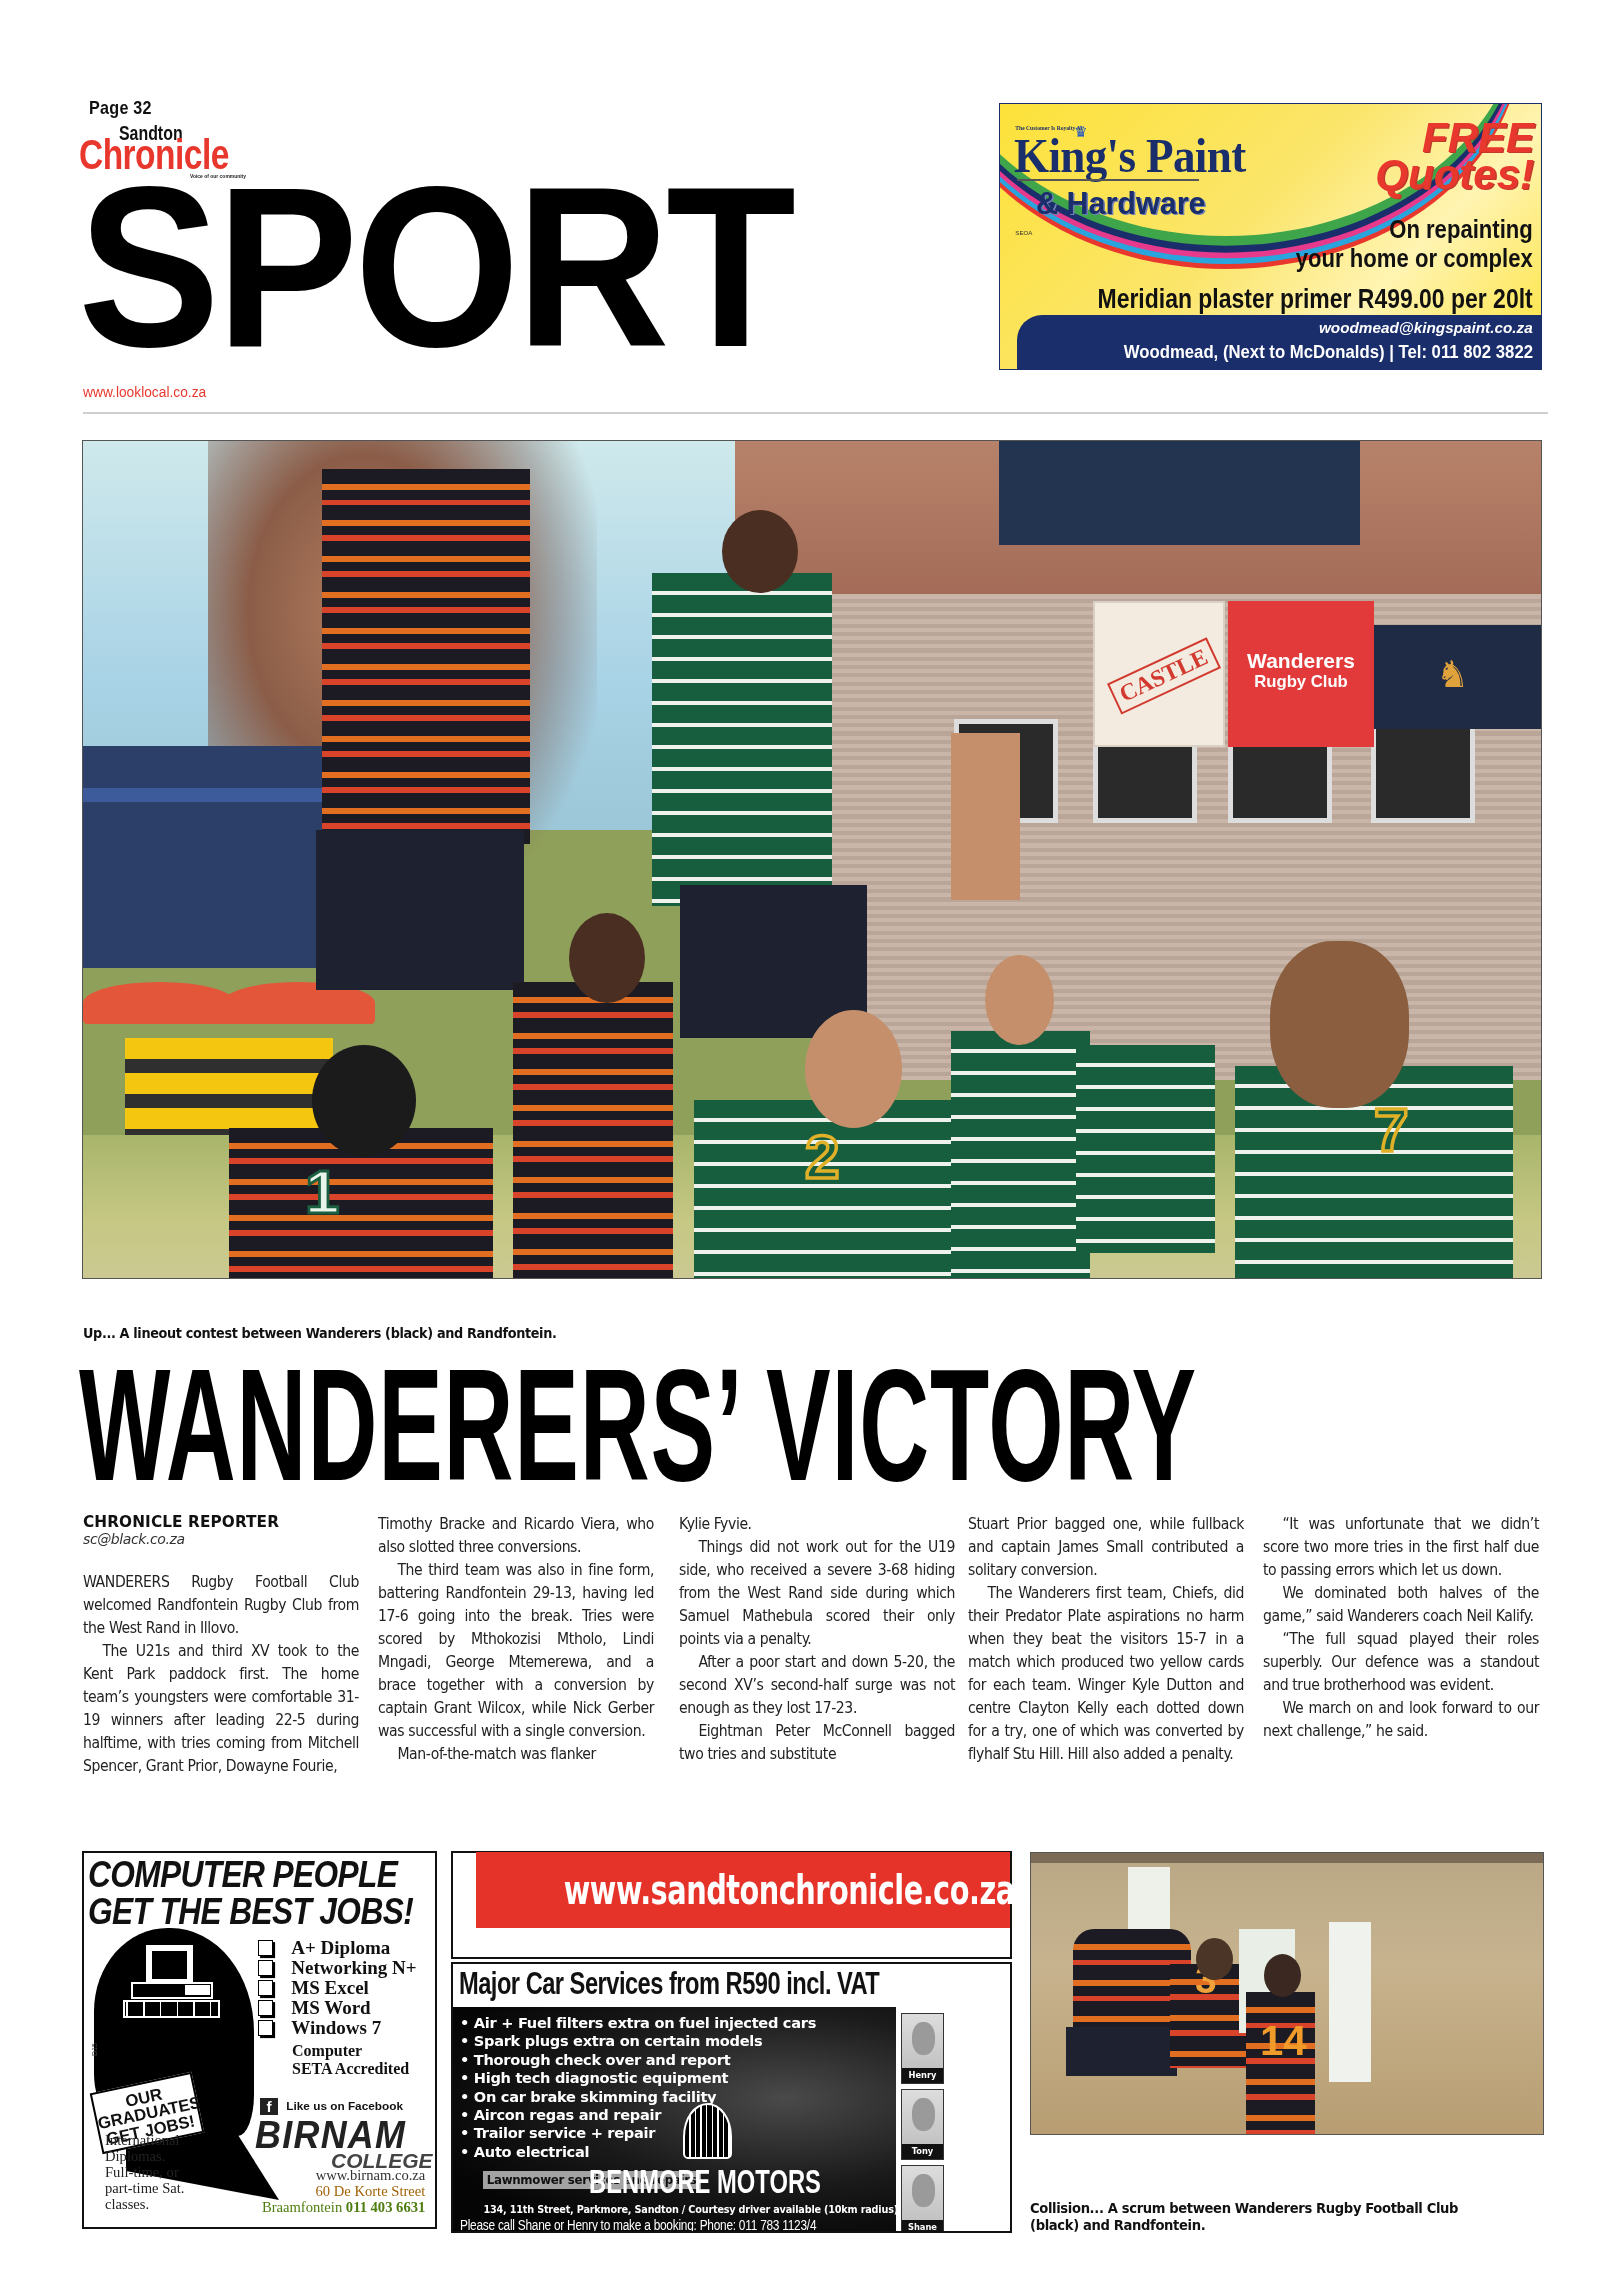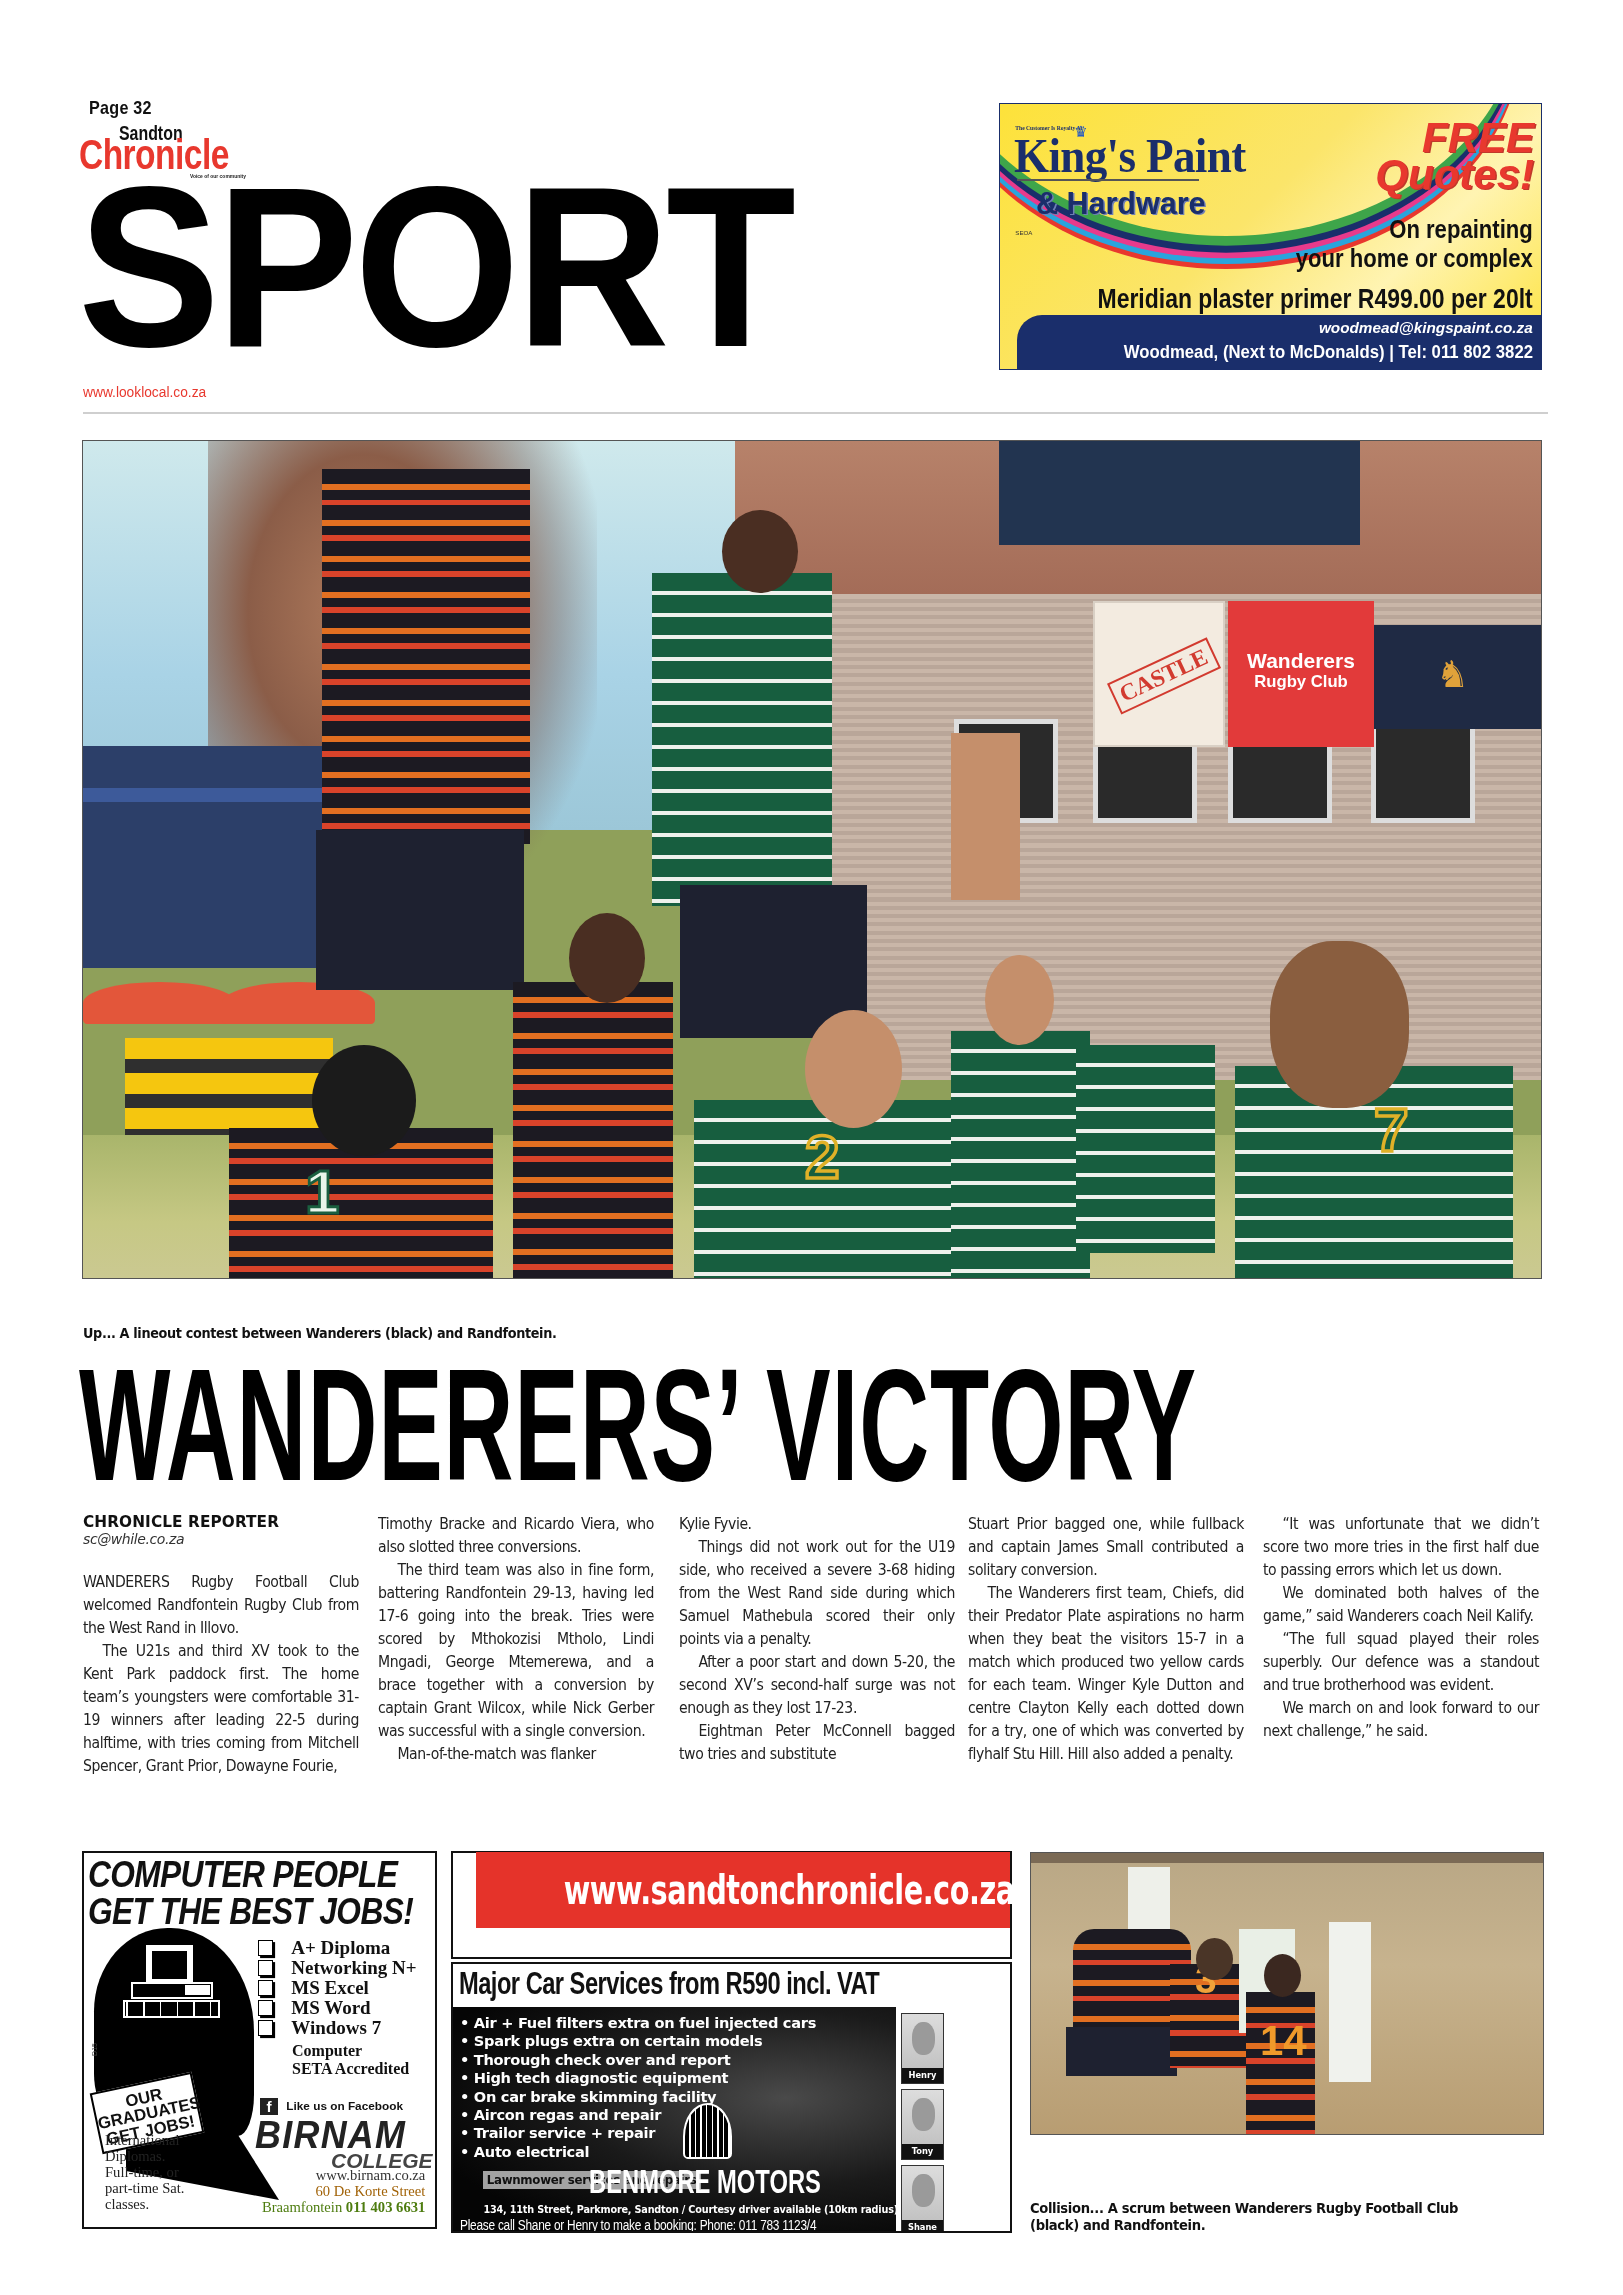--- a/index.html
+++ b/index.html
@@ -210,21 +210,21 @@
   </div>
   <div class="player skin" style="left:1187px;top:500px;width:139px;height:167px;border-radius:45%;background:#8a5e3f;"></div>
 </div>
 
 <div class="caption-main">Up... A lineout contest between Wanderers (black) and Randfontein.</div>
 <h1 class="headline">WANDERERS’ VICTORY</h1>
 
 <div class="article">
   <div class="col" style="left:0">
     <div class="byline">CHRONICLE REPORTER</div>
-    <div class="byemail">sc@while.co.za</div>
+    <div class="byemail">sc@black.co.za</div>
     <p>WANDERERS Rugby Football Club welcomed Randfontein Rugby Club from the West Rand in Illovo.</p>
     <p class="ind">The U21s and third XV took to the Kent Park paddock first. The home team’s youngsters were comfortable 31-19 winners after leading 22-5 during halftime, with tries coming from Mitchell Spencer, Grant Prior, Dowayne Fourie,</p>
   </div>
   <div class="col" style="left:295px">
     <p>Timothy Bracke and Ricardo Viera, who also slotted three conversions.</p>
     <p class="ind">The third team was also in fine form, battering Randfontein 29-13, having led 17-6 going into the break. Tries were scored by Mthokozisi Mtholo, Lindi Mngadi, George Mtemerewa, and a brace together with a conversion by captain Grant Wilcox, while Nick Gerber was successful with a single conversion.</p>
     <p class="ind">Man-of-the-match was flanker</p>
   </div>
   <div class="col" style="left:596px">
     <p>Kylie Fyvie.</p>

